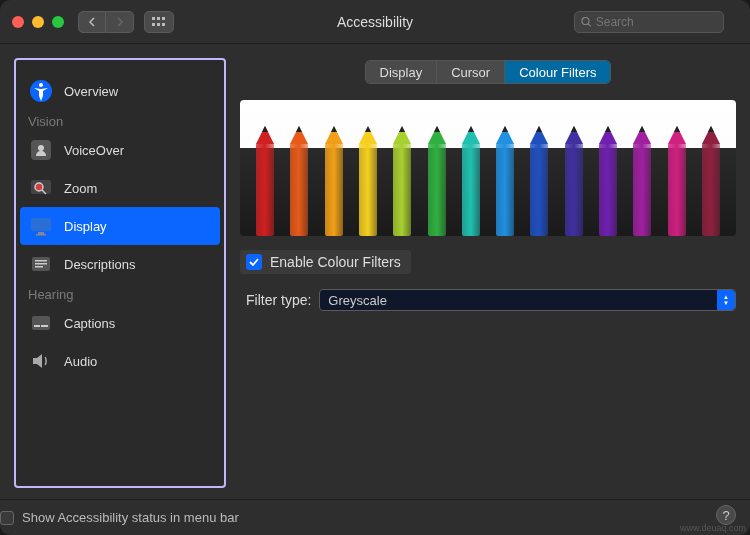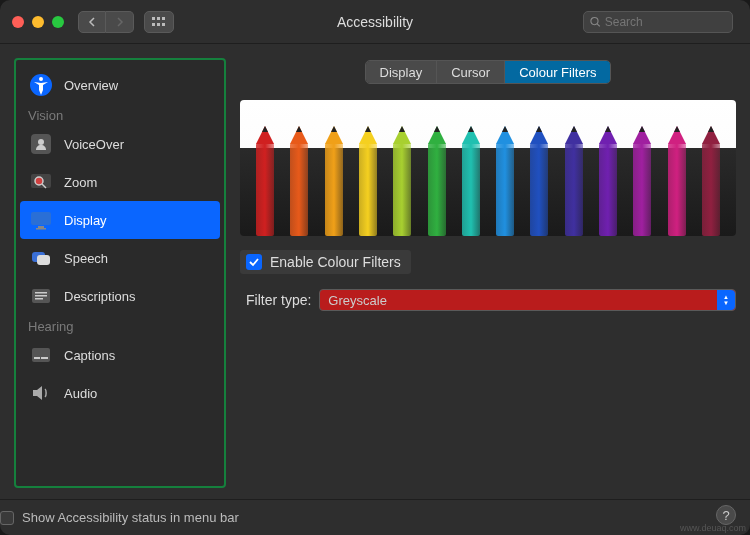--- a/index.html
+++ b/index.html
@@ -10,44 +10,44 @@
   .tl { width: 12px; height: 12px; border-radius: 50%; }
   .tl.red { background: #ff5f57; }
   .tl.yellow { background: #febc2e; }
   .tl.green { background: #28c840; }
   .navbtns { display: flex; margin-left: 14px; }
   .navbtn { width: 28px; height: 22px; background: #4a4a4a; border: 1px solid #5a5a5a; display: flex; align-items: center; justify-content: center; color: #bbb; }
   .navbtn.left { border-radius: 5px 0 0 5px; }
   .navbtn.right { border-radius: 0 5px 5px 0; border-left: none; color: #666; }
   .gridbtn { width: 30px; height: 22px; background: #4a4a4a; border: 1px solid #5a5a5a; border-radius: 5px; margin-left: 10px; display: flex; align-items: center; justify-content: center; color: #bbb; font-size: 11px; }
   .wtitle { position: absolute; left: 50%; transform: translateX(-50%); color: #ddd; font-size: 14px; }
-  .search { position: absolute; right: 17px; display: flex; align-items: center; background: #404040; border: 1px solid #555; border-radius: 5px; height: 22px; width: 150px; padding: 0 6px; color: #888; }
+  .search { position: absolute; right: 26px; display: flex; align-items: center; background: #404040; border: 1px solid #555; border-radius: 5px; height: 22px; width: 150px; padding: 0 6px; color: #888; }
   .search svg { margin-right: 4px; }
   .search input { background: none; border: none; outline: none; color: #ddd; font-size: 12px; width: 100%; }
   .content { flex: 1; display: flex; padding: 14px 14px 8px 14px; gap: 14px; }
-  .sidebar { width: 212px; height: 430px; border: 2px solid #15803d; border-radius: 4px; background: #2a2a2a; padding: 6px 4px; overflow: hidden; }
+  .sidebar { width: 212px; height: 430px; border: 2px solid #c4b5fd; border-radius: 4px; background: #2a2a2a; padding: 12px 4px; overflow: hidden; }
   .sb-item { display: flex; align-items: center; height: 38px; padding: 0 8px; border-radius: 4px; cursor: default; color: #ddd; gap: 10px; }
   .sb-item.selected { background: #0a66ff; color: #fff; }
   .sb-section { color: #7a7a7a; font-size: 13px; padding: 4px 8px 2px 8px; }
   .sb-icon { width: 26px; height: 26px; display: flex; align-items: center; justify-content: center; }
   .main { flex: 1; display: flex; flex-direction: column; }
   .tabs { display: flex; align-self: center; margin-top: 2px; border-radius: 5px; overflow: hidden; border: 1px solid #555; }
   .tab { height: 22px; padding: 0 14px; display: flex; align-items: center; background: #4a4a4a; color: #ddd; font-size: 13px; border-right: 1px solid #555; }
   .tab:last-child { border-right: none; }
   .tab.active { background: #0369a1; color: #fff; }
   .preview { margin-top: 16px; height: 136px; background: linear-gradient(to bottom, #fff 0%, #fdfdfd 35%, #2a2a2a 35%, #1a1a1a 100%); border-radius: 4px; display: flex; align-items: flex-end; justify-content: space-around; padding: 0 8px; }
   .pencil { position: relative; width: 22px; height: 110px; }
   .pencil .tip { position: absolute; top: 0; left: 50%; transform: translateX(-50%); width: 0; height: 0; border-left: 9px solid transparent; border-right: 9px solid transparent; border-bottom: 18px solid; }
   .pencil .lead { position: absolute; top: 0; left: 50%; transform: translateX(-50%); width: 0; height: 0; border-left: 3px solid transparent; border-right: 3px solid transparent; border-bottom: 6px solid #222; z-index: 2; }
   .pencil .body { position: absolute; top: 17px; left: 2px; right: 2px; bottom: 0; border-radius: 2px; }
   .formrow { display: flex; align-items: center; margin-top: 14px; height: 24px; }
   .checkbox { width: 16px; height: 16px; background: #0a66ff; border-radius: 3px; display: flex; align-items: center; justify-content: center; color: #fff; font-size: 12px; margin-right: 8px; margin-left: 6px; }
   .enable-row { background: #3a3a3a; padding: 3px 0; border-radius: 3px; width: fit-content; padding-right: 10px; }
   .label { color: #ddd; font-size: 14px; }
-  .select { flex: 1; height: 22px; background: #b91c1c; border: 1px solid #5a5a5a; border-radius: 4px; display: flex; align-items: center; padding: 0 8px; color: #ccc; position: relative; margin-left: 8px; }
+  .select { flex: 1; height: 22px; background: #0f172a; border: 1px solid #5a5a5a; border-radius: 4px; display: flex; align-items: center; padding: 0 8px; color: #ccc; position: relative; margin-left: 8px; }
   .select .arrows { position: absolute; right: 0; top: 0; bottom: 0; width: 18px; background: #0a66ff; border-radius: 0 4px 4px 0; display: flex; flex-direction: column; align-items: center; justify-content: center; color: #fff; font-size: 6px; line-height: 6px; }
   .footer { height: 36px; border-top: 1px solid #1e1e1e; display: flex; align-items: center; padding: 0 0; color: #bbb; font-size: 13px; }
   .footer .chk { width: 14px; height: 14px; border: 1px solid #666; border-radius: 3px; margin-right: 8px; background: #3a3a3a; }
   .help { position: absolute; right: 14px; bottom: 10px; width: 20px; height: 20px; border-radius: 50%; background: #4a4a4a; border: 1px solid #666; display: flex; align-items: center; justify-content: center; color: #ccc; font-size: 13px; }
   .watermark { position: absolute; right: 4px; bottom: 2px; font-size: 9px; color: #555; }
 </style>
 </head>
 <body>
 
 <div class="window">
@@ -130,29 +130,20 @@
               <rect x="2" y="4" width="20" height="13" rx="2" fill="#2a6fd6"></rect>
               <rect x="9" y="18" width="6" height="2" fill="#888"></rect>
               <rect x="7" y="20" width="10" height="1.5" fill="#888"></rect>
             </svg>
         </span>
         <span>Display</span>
       </div>
       <div class="sb-item">
         <span class="sb-icon">
           <svg width="24" height="24" viewBox="0 0 24 24">
-              <rect x="3" y="6" width="13" height="10" rx="3" fill="#3a6fd6"></rect>
-              <rect x="8" y="9" width="13" height="10" rx="3" fill="#ddd"></rect>
-            </svg>
-        </span>
-        <span>Speech</span>
-      </div>
-      <div class="sb-item">
-        <span class="sb-icon">
-          <svg width="24" height="24" viewBox="0 0 24 24">
               <rect x="3" y="5" width="18" height="14" rx="2" fill="#555"></rect>
               <rect x="6" y="8" width="12" height="1.5" fill="#ccc"></rect>
               <rect x="6" y="11" width="12" height="1.5" fill="#ccc"></rect>
               <rect x="6" y="14" width="8" height="1.5" fill="#ccc"></rect>
             </svg>
         </span>
         <span>Descriptions</span>
       </div>
       <div class="sb-section">Hearing</div>
       <div class="sb-item">

